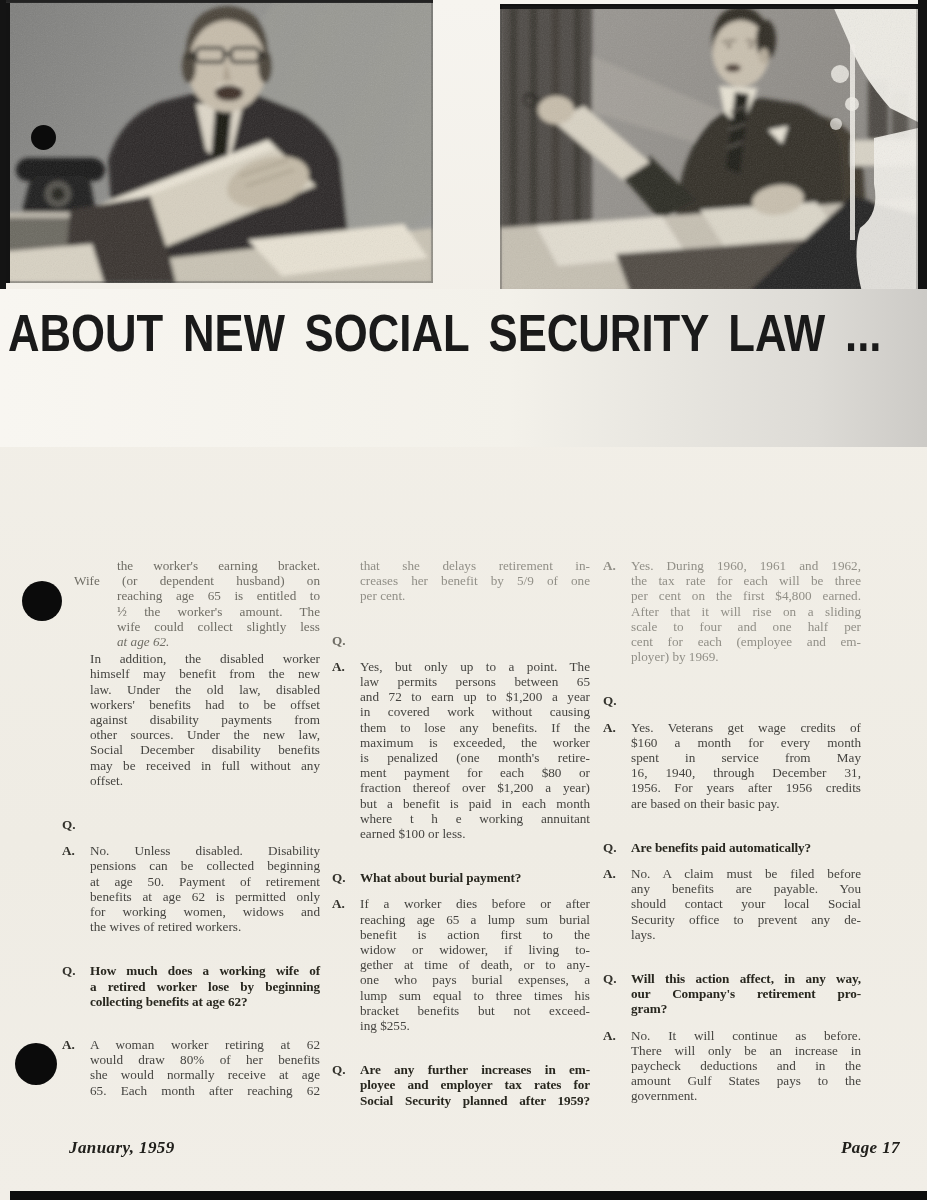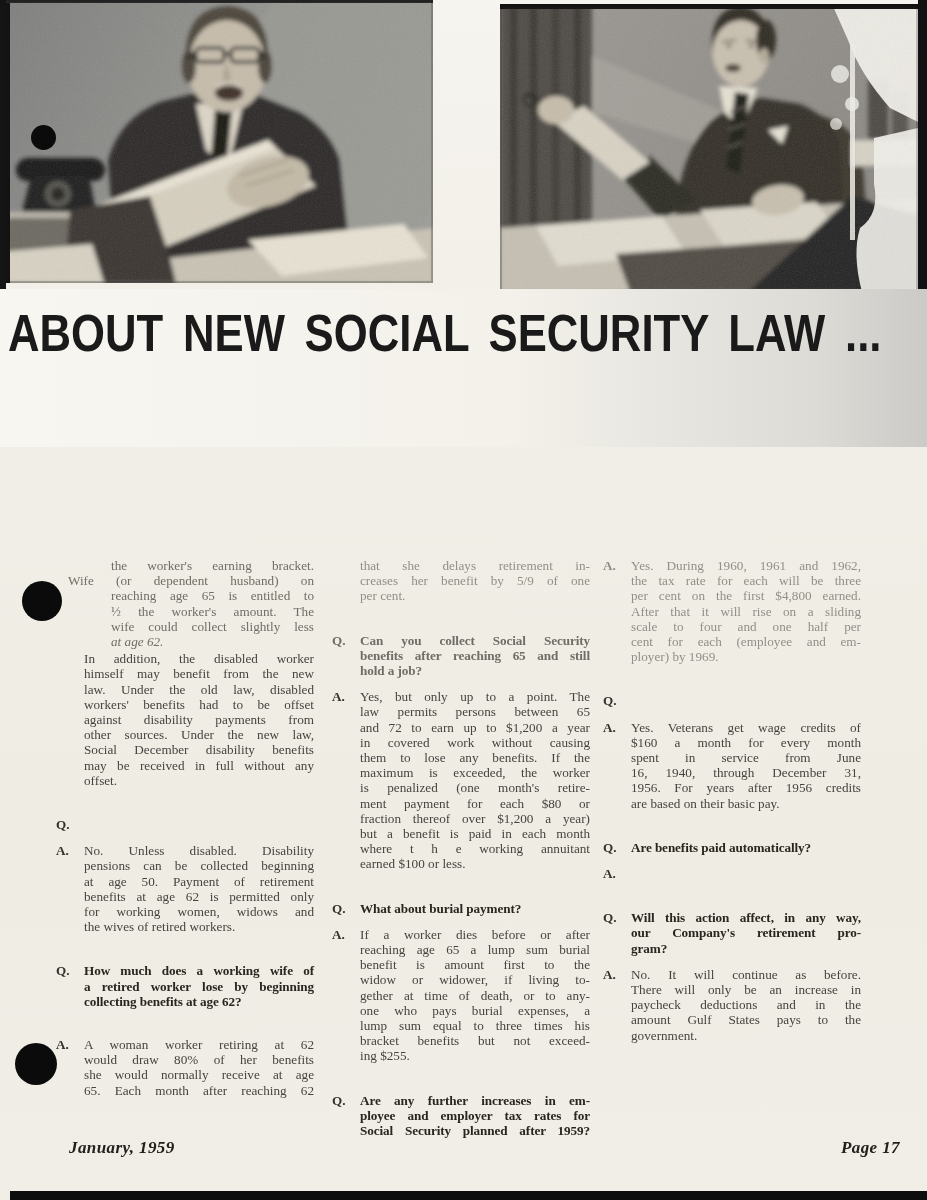--- a/index.html
+++ b/index.html
@@ -11,21 +11,21 @@
   .photo-right{left:500px;top:4px;}
   .edge-left{position:absolute;left:0;top:0;width:6px;height:444px;background:#141414;}
   .edge-right{position:absolute;left:918px;top:0;width:9px;height:294px;background:#121212;}
   .headline-band{position:absolute;left:0;top:289px;width:927px;height:158px;
         background:linear-gradient(90deg,#f8f6f1 0%,#f3f1ea 55%,#dddbd6 88%,#cccac6 100%);}
   .headline{position:absolute;left:8px;top:14px;white-space:nowrap;
         font-family:"Liberation Sans", sans-serif;font-weight:bold;font-size:52px;
         color:#1a1a1a;letter-spacing:0;word-spacing:9px;
         transform:scaleX(0.84);transform-origin:0 0;}
   .col{position:absolute;top:558px;width:258px;}
-  #col1{left:56px}
+  #col1{left:62px}
   #col2{left:332px}
   #col3{left:603px}
   .block{display:flex;align-items:flex-start;margin-top:0;}
   .block.q{margin-top:29px;}
   .block.a{margin-top:11px;}
   .block:first-child{margin-top:0 !important;}
   .marker{flex:0 0 28px;width:28px;font-weight:700;font-size:13.2px;line-height:15.2px;color:#33322c;}
   .txt{width:230px;}
   .line{font-size:13.2px;line-height:15.2px;color:#454440;
         text-align:justify;text-align-last:justify;}
@@ -243,25 +243,20 @@
       <div class="block cont f2">
         <span class="marker"></span>
         <div class="txt">
           <div class="line">that she delays retirement in-</div>
           <div class="line">creases her benefit by 5/9 of one</div>
           <div class="line nj">per cent.</div>
         </div>
       </div>
       <div class="block q f1">
         <span class="marker">Q.</span>
-        <div class="txt">
-          <div class="line">Can you collect Social Security</div>
-          <div class="line">benefits after reaching 65 and still</div>
-          <div class="line nj">hold a job?</div>
-        </div>
       </div>
       <div class="block a">
         <span class="marker">A.</span>
         <div class="txt">
           <div class="line">Yes, but only up to a point. The</div>
           <div class="line">law permits persons between 65</div>
           <div class="line">and 72 to earn up to $1,200 a year</div>
           <div class="line">in covered work without causing</div>
           <div class="line">them to lose any benefits. If the</div>
           <div class="line">maximum is exceeded, the worker</div>
@@ -277,21 +272,21 @@
         <span class="marker">Q.</span>
         <div class="txt">
           <div class="line nj">What about burial payment?</div>
         </div>
       </div>
       <div class="block a">
         <span class="marker">A.</span>
         <div class="txt">
           <div class="line">If a worker dies before or after</div>
           <div class="line">reaching age 65 a lump sum burial</div>
-          <div class="line">benefit is amount first to the</div>
+          <div class="line">benefit is action first to the</div>
           <div class="line">widow or widower, if living to-</div>
           <div class="line">gether at time of death, or to any-</div>
           <div class="line">one who pays burial expenses, a</div>
           <div class="line">lump sum equal to three times his</div>
           <div class="line">bracket benefits but not exceed-</div>
           <div class="line nj">ing $255.</div>
         </div>
       </div>
       <div class="block q">
         <span class="marker">Q.</span>
@@ -316,34 +311,41 @@
         </div>
       </div>
       <div class="block q">
         <span class="marker">Q.</span>
       </div>
       <div class="block a">
         <span class="marker">A.</span>
         <div class="txt">
           <div class="line">Yes. Veterans get wage credits of</div>
           <div class="line">$160 a month for every month</div>
-          <div class="line">spent in service from June</div>
+          <div class="line">spent in service from May</div>
           <div class="line">16, 1940, through December 31,</div>
           <div class="line">1956. For years after 1956 credits</div>
           <div class="line nj">are based on their basic pay.</div>
         </div>
       </div>
       <div class="block q">
         <span class="marker">Q.</span>
         <div class="txt">
           <div class="line nj">Are benefits paid automatically?</div>
         </div>
       </div>
       <div class="block a">
         <span class="marker">A.</span>
+        <div class="txt">
+          <div class="line">No. A claim must be filed before</div>
+          <div class="line">any benefits are payable. You</div>
+          <div class="line">should contact your local Social</div>
+          <div class="line">Security office to prevent any de-</div>
+          <div class="line nj">lays.</div>
+        </div>
       </div>
       <div class="block q">
         <span class="marker">Q.</span>
         <div class="txt">
           <div class="line">Will this action affect, in any way,</div>
           <div class="line">our Company's retirement pro-</div>
           <div class="line nj">gram?</div>
         </div>
       </div>
       <div class="block a">

